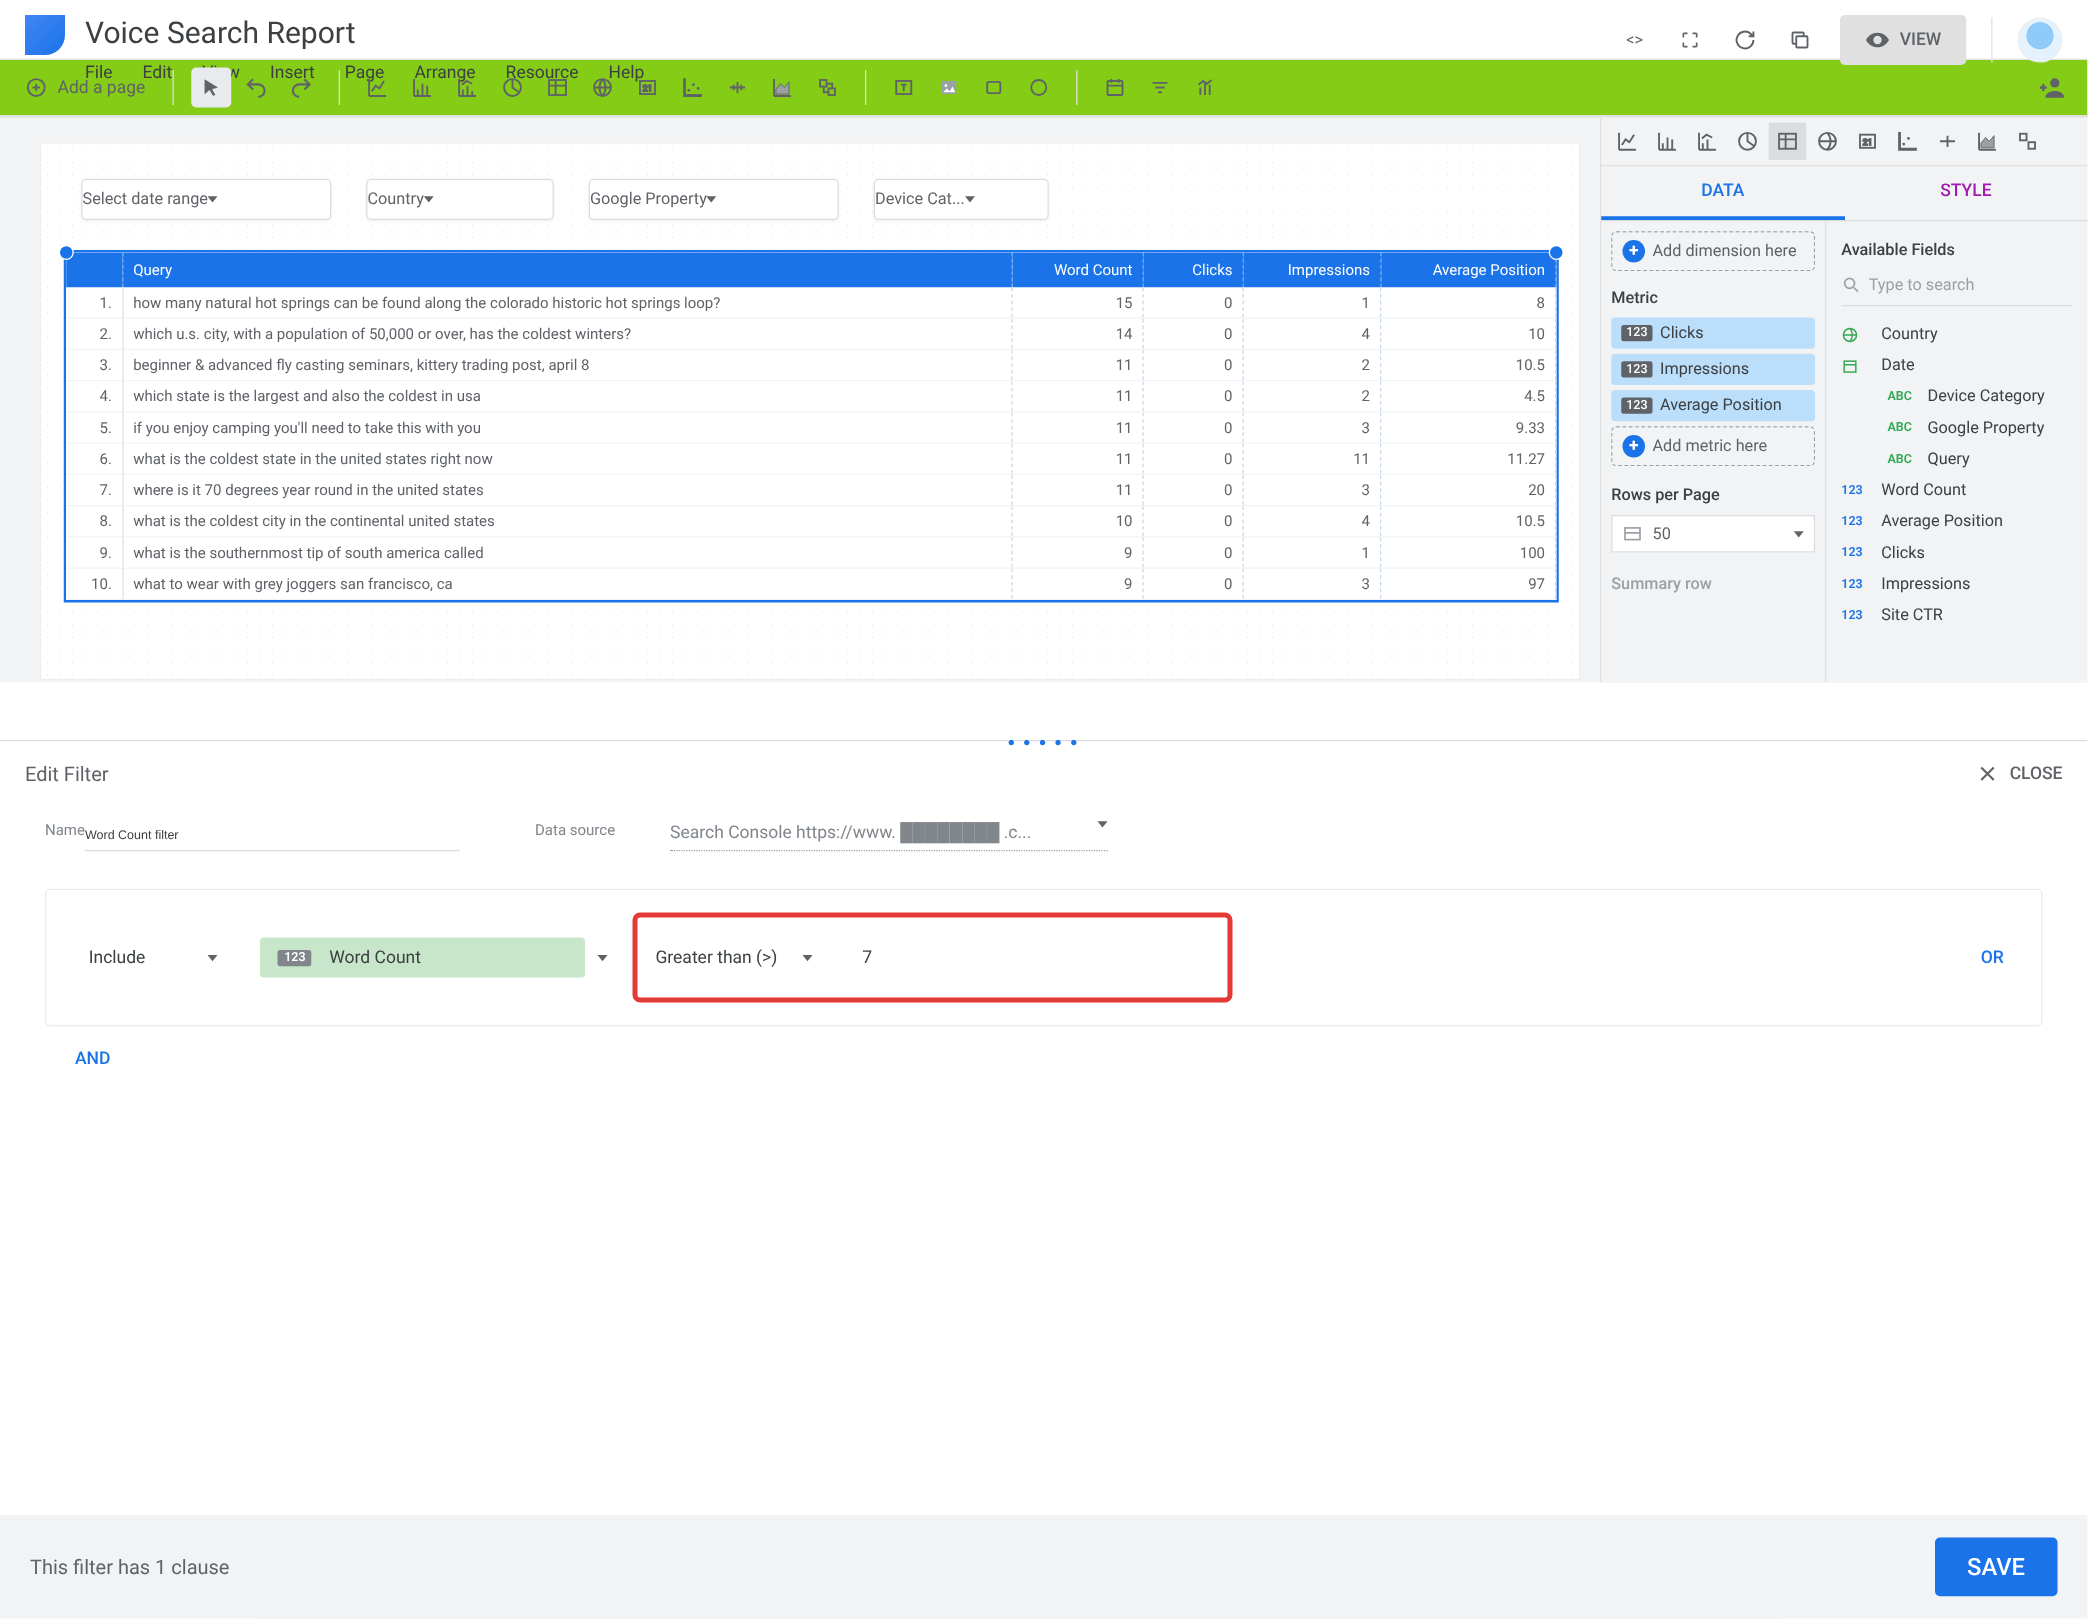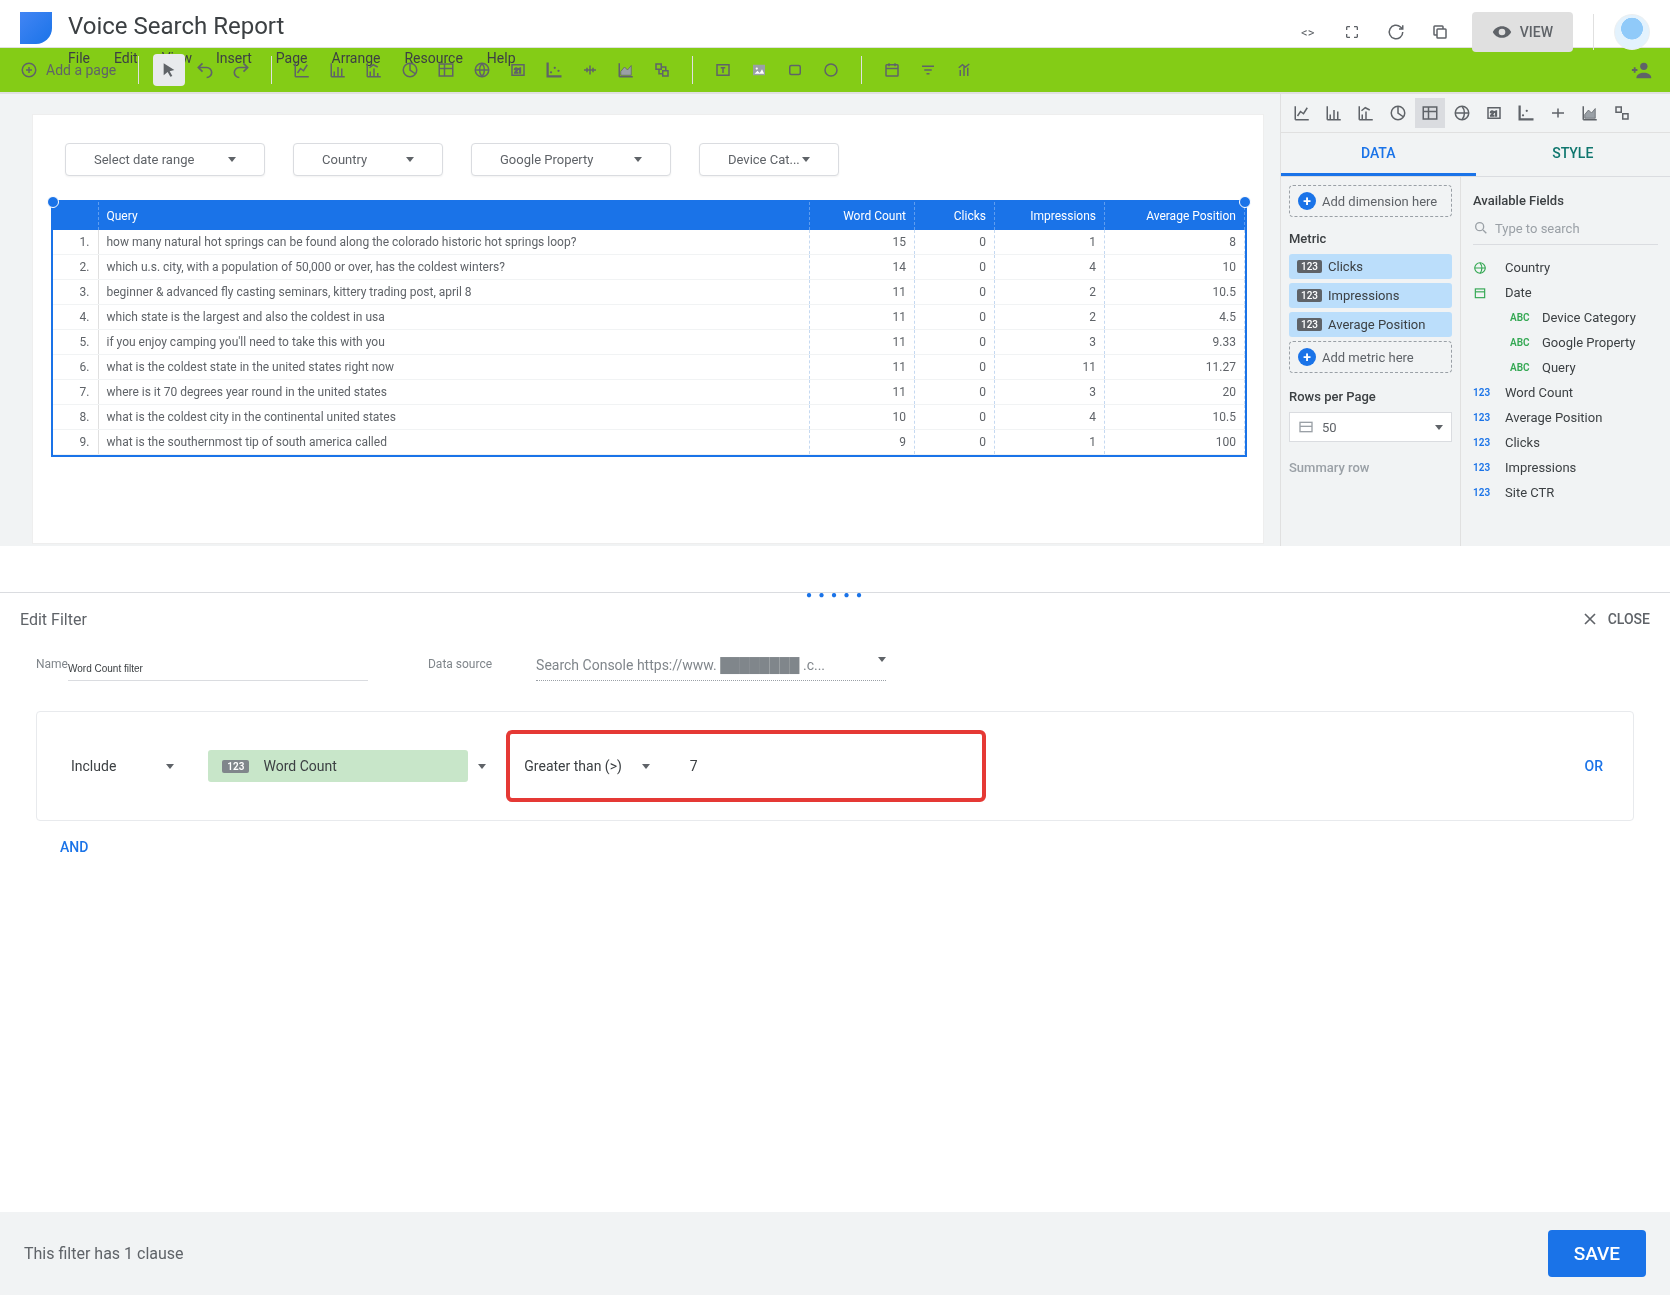--- a/index.html
+++ b/index.html
@@ -14,36 +14,36 @@
 .menubar { display:flex; gap:24px; padding: 0 72px 10px 72px; font-size:14px; color:#3c4043; margin-top:-8px;}
 .toolbar { display:flex; align-items:center; padding: 6px 12px; border-bottom: 2px solid #e0e0e0; gap:4px; background:#84cc16;}
 .tb-sep { width:1px; height:28px; background:#e0e0e0; margin: 0 10px;}
 .tb-icon { width:32px; height:32px; display:inline-flex; align-items:center; justify-content:center; color:#5f6368; cursor:pointer; border-radius:4px;}
 .tb-icon.selected { background:#e8eaed;}
 .add-page { display:flex; align-items:center; gap:8px; color:#5f6368; font-size:14px; padding:0 8px;}
 .main-area { display:flex; height: 452px; background:#f1f3f4;}
 .canvas-wrap { flex:1; padding: 20px 16px 0 32px; overflow:hidden;}
 .canvas { background:#fff; background-image: radial-gradient(#e0e0e0 0.5px, transparent 0.5px); background-size: 10px 10px; height:430px; width:100%; position:relative; padding:28px 16px; border:1px solid #eee;}
 .controls-row { display:flex; gap:28px; margin-bottom:24px; margin-left:16px;}
-.dropdown-box { background:#fff; border:1px solid #dadce0; border-radius:4px; padding:8px 28px; font-size:13px; color:#5f6368; min-width:200px; display:flex; justify-content:space-between; align-items:center; box-shadow:0 1px 2px rgba(0,0,0,0.05);}
+.dropdown-box { background:#fff; border:1px solid #dadce0; border-radius:4px; padding:8px 0; font-size:13px; color:#5f6368; min-width:200px; display:flex; justify-content:flex-start; align-items:center; box-shadow:0 1px 2px rgba(0,0,0,0.05);}
 .tbl-wrap { border: 2px solid #1a73e8; position: relative; margin-left:2px;}
 .tbl-wrap::before, .tbl-wrap::after { content:''; position:absolute; width:10px; height:10px; background:#1a73e8; border:1px solid #fff; border-radius:50%;}
 .tbl-wrap::before { top:-6px; left:-6px;}
 .tbl-wrap::after { top:-6px; right:-6px;}
 .data-table { width:100%; border-collapse:collapse; font-size:12px; background:#fff;}
 .data-table th { background:#1a73e8; color:#fff; text-align:left; padding:7px 8px; font-weight:400; border-right:1px dashed rgba(255,255,255,0.3);}
 .data-table th.num, .data-table td.num { text-align:right;}
 .data-table td { padding:5px 8px; border-right:1px dashed #c5d9f1; border-bottom:1px solid #f1f3f4; color:#5f6368; background:#fff;}
 .data-table td.idx { text-align:right; width:40px; color:#5f6368; border-right:1px solid #e0e0e0;}
 .right-panel { width:390px; background:#f1f3f4; border-left:1px solid #e0e0e0; display:flex; flex-direction:column;}
 .chart-type-row { display:flex; padding:4px 6px; gap:2px; border-bottom:1px solid #e0e0e0;}
 .ct-icon { width:30px; height:30px; display:inline-flex; align-items:center; justify-content:center; color:#5f6368; cursor:pointer;}
 .ct-icon.sel { background:#dadce0;}
 .tab-row { display:flex; border-bottom:1px solid #dadce0;}
-.tab { flex:1; text-align:center; padding:12px 0; font-size:14px; font-weight:500; color:#0f766e; cursor:pointer;}
+.tab { flex:1; text-align:center; padding:12px 0; font-size:14px; font-weight:500; color:#a21caf; cursor:pointer;}
 .tab.active { color:#1a73e8; border-bottom:3px solid #1a73e8;}
 .panel-body { display:flex; flex:1; overflow:hidden;}
 .panel-left { width:180px; padding:8px; border-right:1px solid #e0e0e0;}
 .panel-right { flex:1; padding:10px 12px;}
 .chip-add { border:1px dashed #9aa0a6; border-radius:4px; padding:6px 8px; font-size:13px; color:#5f6368; display:flex; align-items:center; gap:6px; margin-bottom:14px;}
 .add-circle { width:18px; height:18px; border-radius:50%; background:#1a73e8; color:#fff; display:inline-flex; align-items:center; justify-content:center; font-size:14px; font-weight:bold;}
 .section-label { font-size:13px; font-weight:500; color:#3c4043; margin:6px 0 8px;}
 .metric-chip { background:#bbdefb; border-radius:3px; padding:5px 8px; font-size:13px; display:flex; align-items:center; gap:6px; margin-bottom:4px; color:#3c4043;}
 .type-badge { background:#5f6368; color:#fff; padding:1px 4px; border-radius:2px; font-size:10px; font-weight:500;}
 .rows-select { background:#fff; border:1px solid #dadce0; padding:6px 8px; display:flex; justify-content:space-between; align-items:center; font-size:13px; color:#5f6368;}
@@ -364,20 +364,28 @@
                 <td class="num">10.5</td>
               </tr>
               <tr>
                 <td class="idx">9.</td>
                 <td>what is the southernmost tip of south america called</td>
                 <td class="num">9</td>
                 <td class="num">0</td>
                 <td class="num">1</td>
                 <td class="num">100</td>
               </tr>
+              <tr>
+                <td class="idx">10.</td>
+                <td>what to wear with grey joggers san francisco, ca</td>
+                <td class="num">9</td>
+                <td class="num">0</td>
+                <td class="num">3</td>
+                <td class="num">97</td>
+              </tr>
             </tbody>
         </table>
       </div>
     </div>
   </div>
 
   <div class="right-panel">
     <div class="chart-type-row">
       <span class="ct-icon">
           <svg width="18" height="18" viewBox="0 0 24 24" fill="none" stroke="#5f6368" stroke-width="2">

